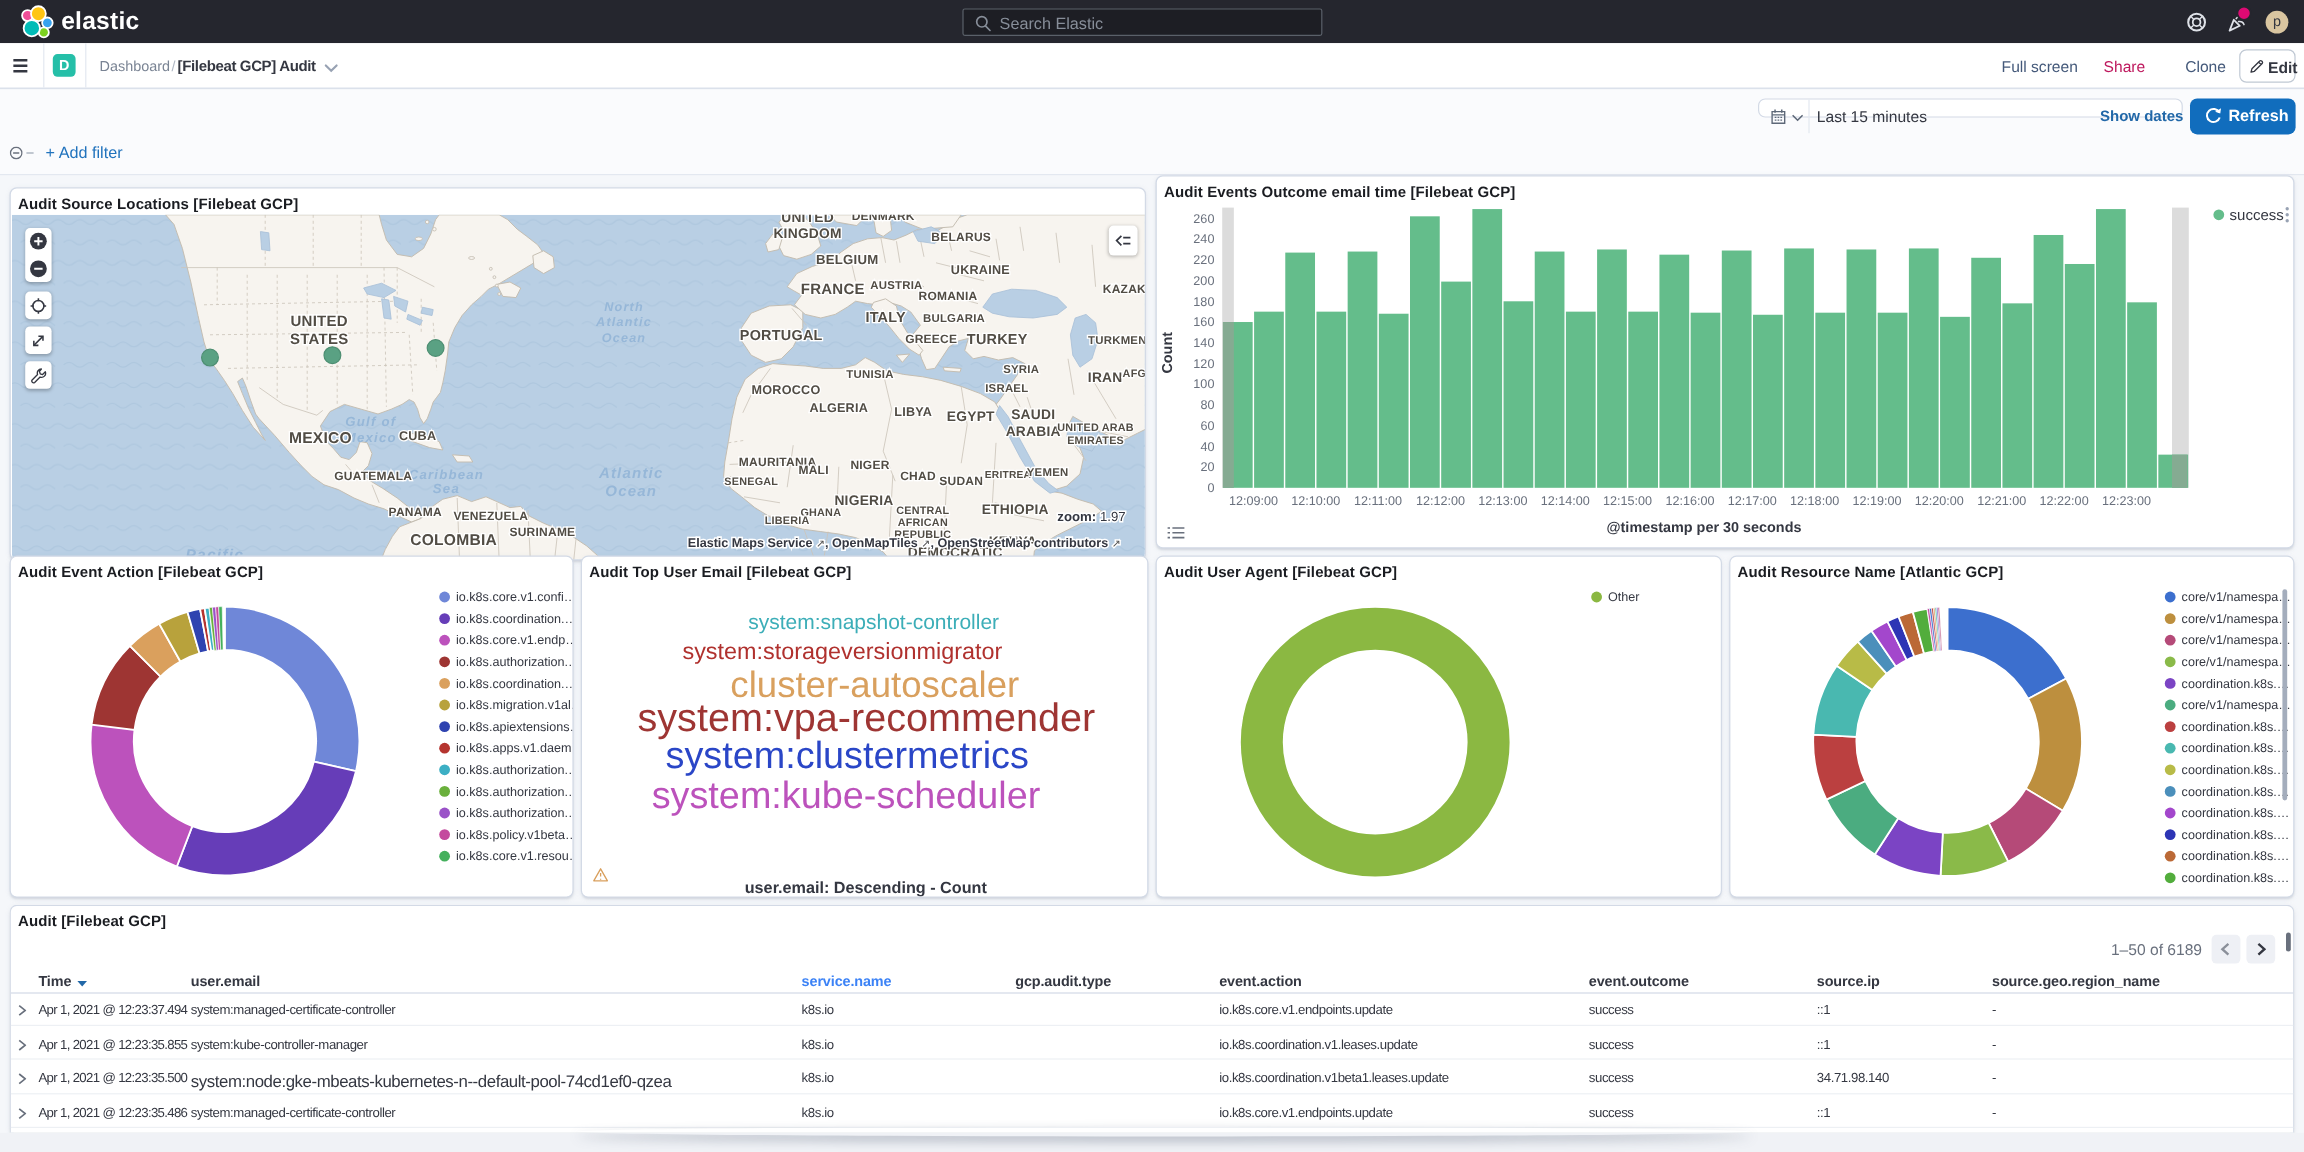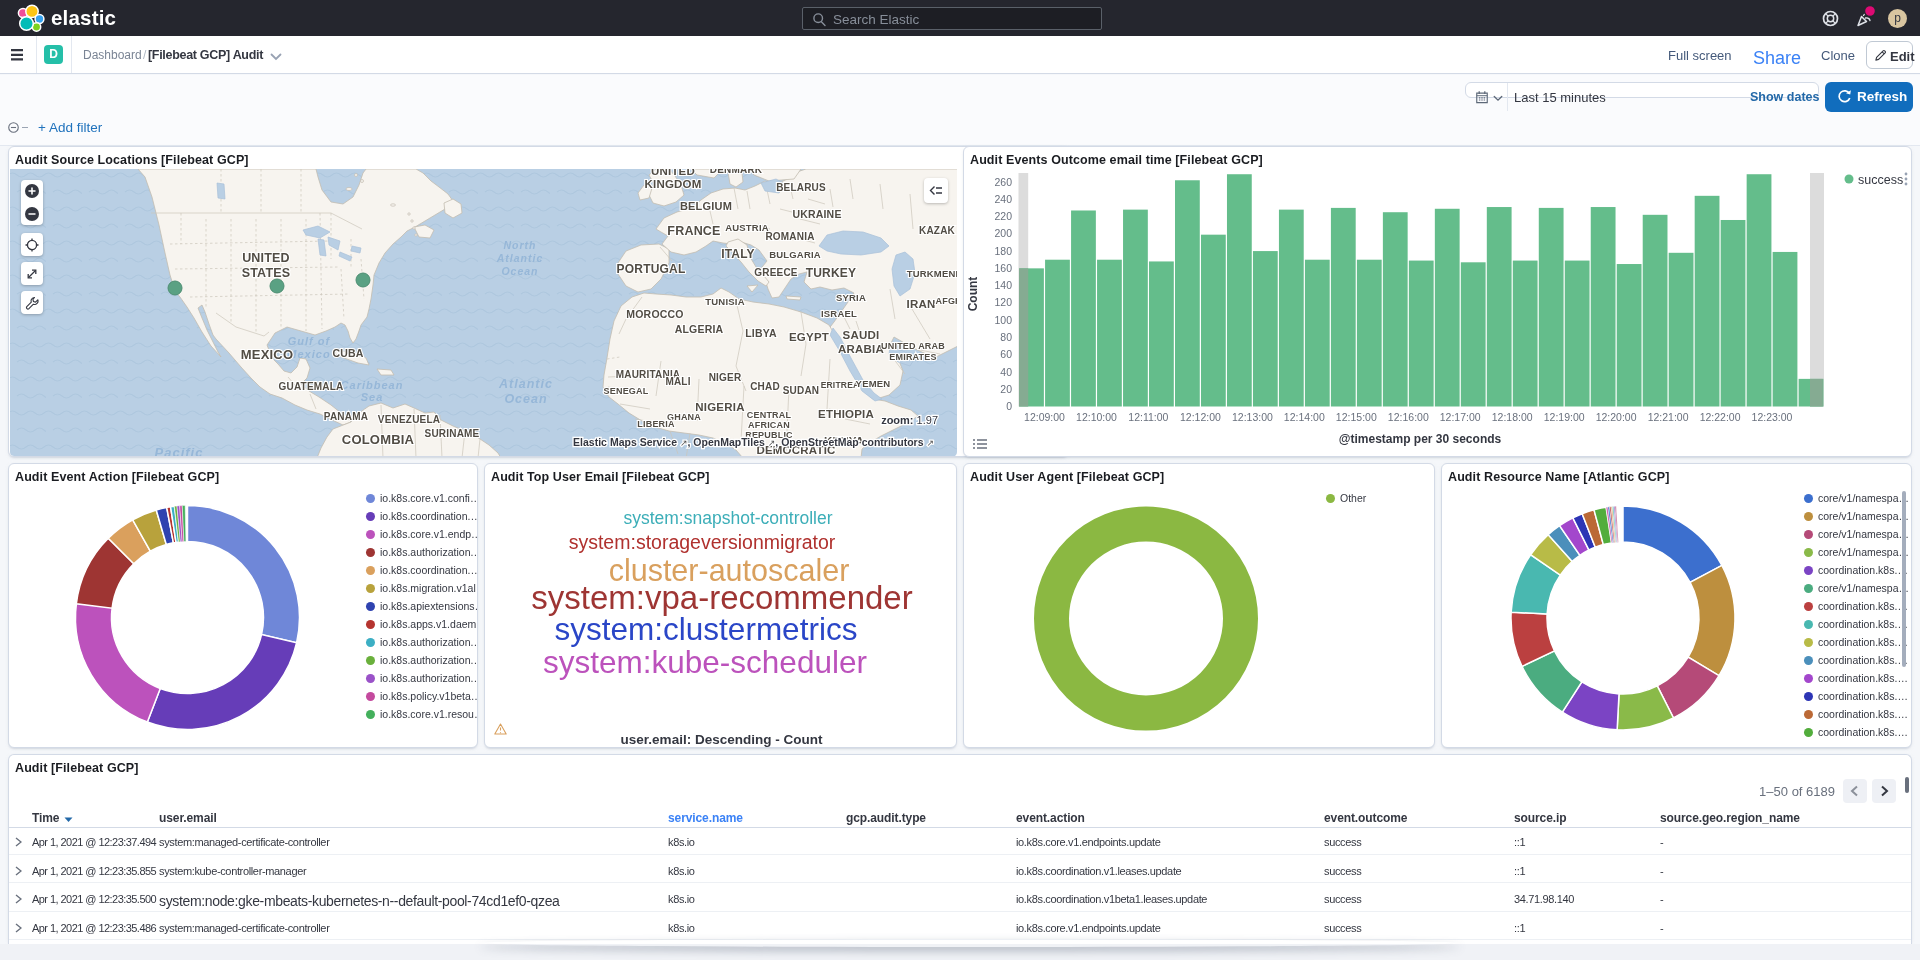--- a/index.html
+++ b/index.html
@@ -56,21 +56,21 @@
  <div class="abs" style="left:36px;top:0;width:1px;height:37px;background:#e3e8f0"></div>
     <div class="abs" style="left:71px;top:0;width:1px;height:37px;background:#e3e8f0"></div>
  <div class="abs" style="left:44px;top:9px;width:19px;height:19px;border-radius:4px;background:#25bfa8;color:#fff;font-size:12px;font-weight:700;text-align:center;line-height:19px">D</div>
  <div class="abs" style="left:83px;top:12px;font-size:12px;color:#7a8494">Dashboard</div>
  <div class="abs" style="left:143px;top:12px;font-size:12px;color:#b0b8c4">/</div>
  <div class="abs" style="left:148px;top:11.5px;font-size:12.5px;font-weight:700;color:#343741;letter-spacing:-0.3px">[Filebeat GCP] Audit</div>
  <svg class="abs" style="left:270px;top:17px" width="12" height="8" viewBox="0 0 12 8">
       <path d="M1.5 1.5 L6 6 L10.5 1.5" fill="none" stroke="#98a2b3" stroke-width="1.8" stroke-linecap="round"></path>
     </svg>
  <div class="abs" style="left:1668px;top:12px;font-size:13px;color:#44597a;white-space:nowrap">Full screen</div>
- <div class="abs" style="left:1753px;top:12px;font-size:18px;color:#3b82f6">Share</div>
+ <div class="abs" style="left:1753px;top:12px;font-size:13px;color:#be185d">Share</div>
  <div class="abs" style="left:1821px;top:12px;font-size:13px;color:#44597a">Clone</div>
  <div class="abs" style="left:1866px;top:5px;width:47px;height:28px;border:1px solid #c0c9d4;border-radius:6px;background:#fff">
   <svg class="abs" style="left:7px;top:7px" width="13" height="13" viewBox="0 0 14 14">
         <path d="M2 12 L2.8 9 L9.8 2 a1.2 1.2 0 0 1 1.7 0 l.5.5 a1.2 1.2 0 0 1 0 1.7 L5 11.2 Z M8.8 3 l2.2 2.2" fill="none" stroke="#343741" stroke-width="1.2" stroke-linejoin="round"></path>
       </svg>
   <div class="abs" style="left:23px;top:6.5px;font-size:13px;font-weight:600;color:#343741">Edit</div>
  </div>
 </div>
 <div id="querybar">
  <div class="abs" style="left:1465px;top:7px;width:354px;height:16px;background:#fff;border:1px solid #d3dae6;border-radius:6px">
@@ -94,21 +94,21 @@
       </svg>
   <div class="abs" style="left:32px;top:6.5px;font-size:13.5px;font-weight:600;color:#fff">Refresh</div>
  </div>
  <svg class="abs" style="left:8px;top:47px" width="11" height="11" viewBox="0 0 12 12">
       <circle cx="6" cy="6" r="5.2" fill="none" stroke="#69707d" stroke-width="1.2"></circle>
       <path d="M3.2 6 h5.6" stroke="#69707d" stroke-width="1.2"></path>
     </svg>
  <div class="abs" style="left:22px;top:51.5px;width:6px;height:1.5px;background:#9aa4b3"></div>
  <div class="abs" style="left:38px;top:45px;font-size:13.5px;color:#2173bd">+ Add filter</div>
 </div>
-<div class="panel" style="left:8px;top:146px;width:1061px;height:311px">
+<div class="panel" style="left:8px;top:156px;width:947px;height:311px">
     <div class="ptitle">Audit Source Locations [Filebeat GCP]</div>
     <svg width="947" height="288" viewBox="0 0 947 288" style="position:absolute;left:1px;top:22px;border-radius:0 0 5px 5px">
       <defs>
         <pattern id="waves" width="36" height="34" patternUnits="userSpaceOnUse">
           <path d="M-2,6 q4.5,-4 9,0 t9,0 t9,0 t9,0 t9,0" fill="none" stroke="#aec7de" stroke-width="1.1"></path>
           <path d="M-2,23 q4.5,-4 9,0 t9,0 t9,0 t9,0 t9,0" fill="none" stroke="#aec7de" stroke-width="1.1" transform="translate(9,0)"></path>
         </pattern>
         <clipPath id="mapclip">
           <rect x="0" y="0" width="947" height="288"></rect>
         </clipPath>

